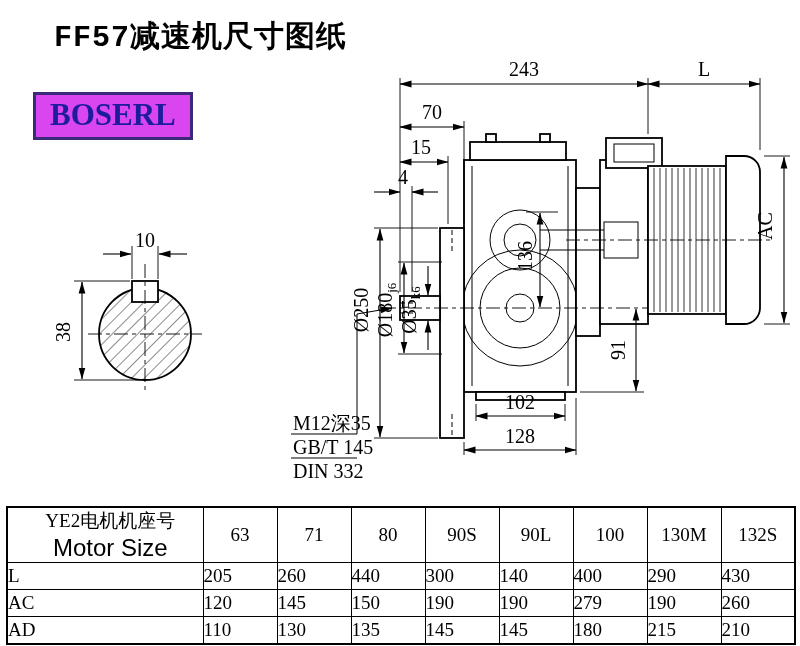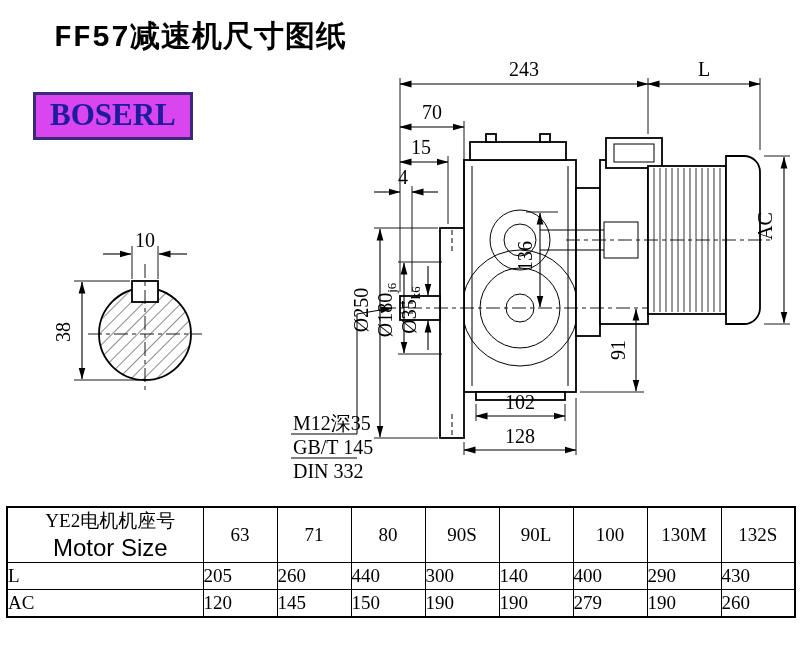--- a/index.html
+++ b/index.html
@@ -223,15 +223,26 @@
         <td>AC</td>
         <td>120</td>
         <td>145</td>
         <td>150</td>
         <td>190</td>
         <td>190</td>
         <td>279</td>
         <td>190</td>
         <td>260</td>
       </tr>
+      <tr>
+        <td>AD</td>
+        <td>110</td>
+        <td>130</td>
+        <td>135</td>
+        <td>145</td>
+        <td>145</td>
+        <td>180</td>
+        <td>215</td>
+        <td>210</td>
+      </tr>
     </tbody>
   </table>
 </div>
 
 </body></html>

